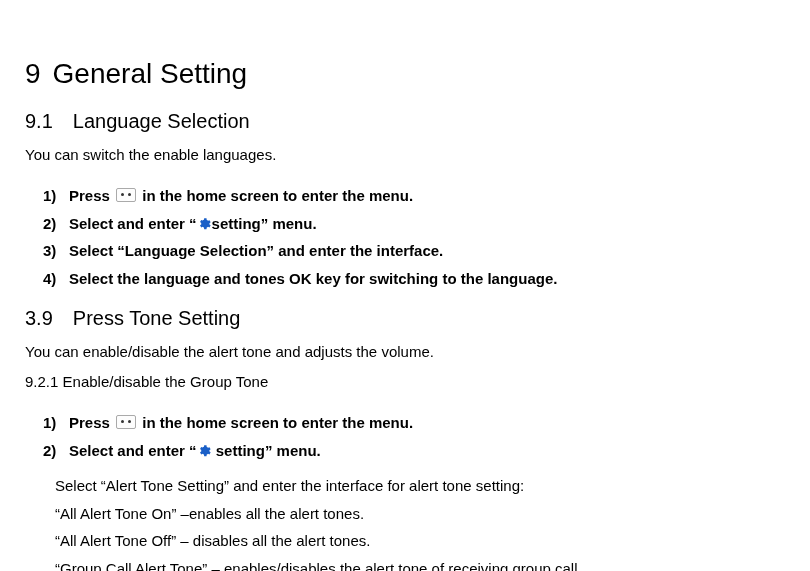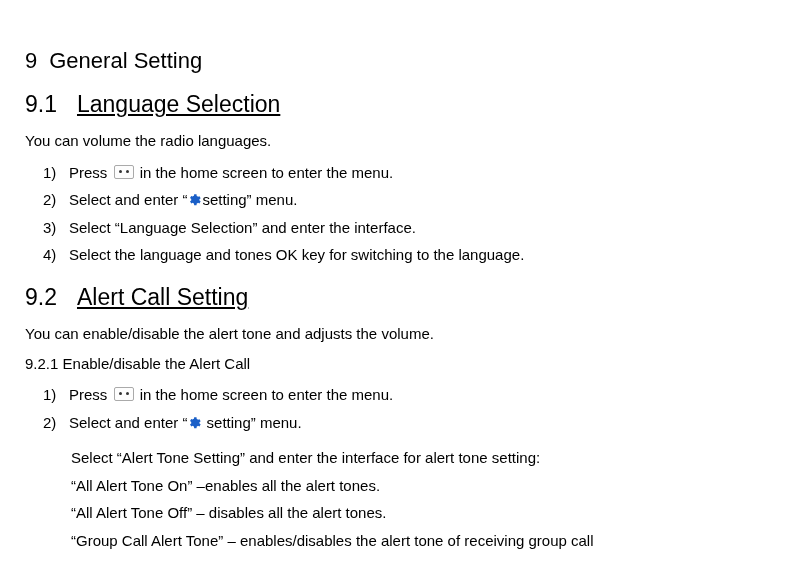--- a/index.html
+++ b/index.html
@@ -6,58 +6,58 @@
       font-family: Arial, Helvetica, sans-serif;
       font-size: 15px;
       line-height: 1.7;
       color: #000;
       margin: 0;
       padding: 25px 25px 25px 25px;
       width: 810px;
       box-sizing: border-box;
     }
     h1 {
-      font-size: 22px;
+      font-size: 28px;
       font-weight: normal;
-      margin: 17px 0 5px 0;
+      margin: 25px 0 5px 0;
     }
     h1 .num { display:inline-block; margin-right: 12px; }
     h2 {
-      font-size: 23px;
+      font-size: 20px;
       font-weight: normal;
       margin: 6px 0 4px 0;
-      text-decoration: underline;
     }
     h2 .num { display:inline-block; margin-right: 20px; }
     h3 {
       font-size: 15px;
       font-weight: normal;
       margin: 4px 0 4px 0;
     }
     p.intro { margin: 2px 0 4px 0; }
     ol {
-      margin: 6px 0 10px 0;
+      margin: 16px 0 10px 0;
       padding-left: 44px;
       list-style: none;
       counter-reset: item;
+      font-weight: bold;
     }
     ol > li {
       counter-increment: item;
       position: relative;
       margin: 2px 0;
     }
     ol > li::before {
       content: counter(item) ")";
       position: absolute;
       left: -26px;
     }
     .sub-block {
       margin-left: 30px;
     }
-    .sub-block p { margin: 2px 16px; }
+    .sub-block p { margin: 2px 0; }
 
     .menu-key {
       display: inline-block;
       width: 18px;
       height: 12px;
       border: 1px solid #aaa;
       border-radius: 2px;
       vertical-align: -1px;
       position: relative;
       background: #fdfdfd;
@@ -84,40 +84,40 @@
 </head>
 <body>
 
 <h1>
   <span class="num">9</span><span>General Setting</span>
 </h1>
 
 <h2>
   <span class="num">9.1</span><span>Language Selection</span>
 </h2>
-<p class="intro">You can volume the radio languages.</p>
+<p class="intro">You can switch the enable languages.</p>
 <ol>
   <li>
     <span>Press </span><span class="menu-key"></span><span> in the home screen to enter the menu.</span>
   </li>
   <li>
     <span>Select and enter “</span><span class="gear-icon"><svg width="14" height="14" viewBox="0 0 24 24">
           <path fill="#1a5fc7" d="M12 8a4 4 0 100 8 4 4 0 000-8zm9.4 4a7.7 7.7 0 00-.1-1.3l2.1-1.6-2-3.5-2.5 1a7.6 7.6 0 00-2.2-1.3L16.3 2h-4l-.4 2.7a7.6 7.6 0 00-2.2 1.3l-2.5-1-2 3.5 2.1 1.6a7.8 7.8 0 000 2.6l-2.1 1.6 2 3.5 2.5-1a7.6 7.6 0 002.2 1.3l.4 2.7h4l.4-2.7a7.6 7.6 0 002.2-1.3l2.5 1 2-3.5-2.1-1.6c.1-.4.1-.9.1-1.3z"></path>
         </svg></span><span>setting” menu.</span>
   </li>
   <li>Select “Language Selection” and enter the interface.</li>
   <li>Select the language and tones OK key for switching to the language.</li>
 </ol>
 
 <h2>
-  <span class="num">9.2</span><span>Alert Call Setting</span>
+  <span class="num">3.9</span><span>Press Tone Setting</span>
 </h2>
 <p class="intro">You can enable/disable the alert tone and adjusts the volume.</p>
 
-<h3>9.2.1 Enable/disable the Alert Call</h3>
+<h3>9.2.1 Enable/disable the Group Tone</h3>
 <ol>
   <li>
     <span>Press </span><span class="menu-key"></span><span> in the home screen to enter the menu.</span>
   </li>
   <li>
     <span>Select and enter “</span><span class="gear-icon"><svg width="14" height="14" viewBox="0 0 24 24">
           <path fill="#1a5fc7" d="M12 8a4 4 0 100 8 4 4 0 000-8zm9.4 4a7.7 7.7 0 00-.1-1.3l2.1-1.6-2-3.5-2.5 1a7.6 7.6 0 00-2.2-1.3L16.3 2h-4l-.4 2.7a7.6 7.6 0 00-2.2 1.3l-2.5-1-2 3.5 2.1 1.6a7.8 7.8 0 000 2.6l-2.1 1.6 2 3.5 2.5-1a7.6 7.6 0 002.2 1.3l.4 2.7h4l.4-2.7a7.6 7.6 0 002.2-1.3l2.5 1 2-3.5-2.1-1.6c.1-.4.1-.9.1-1.3z"></path>
         </svg></span><span> setting” menu.</span>
   </li>
 </ol>

